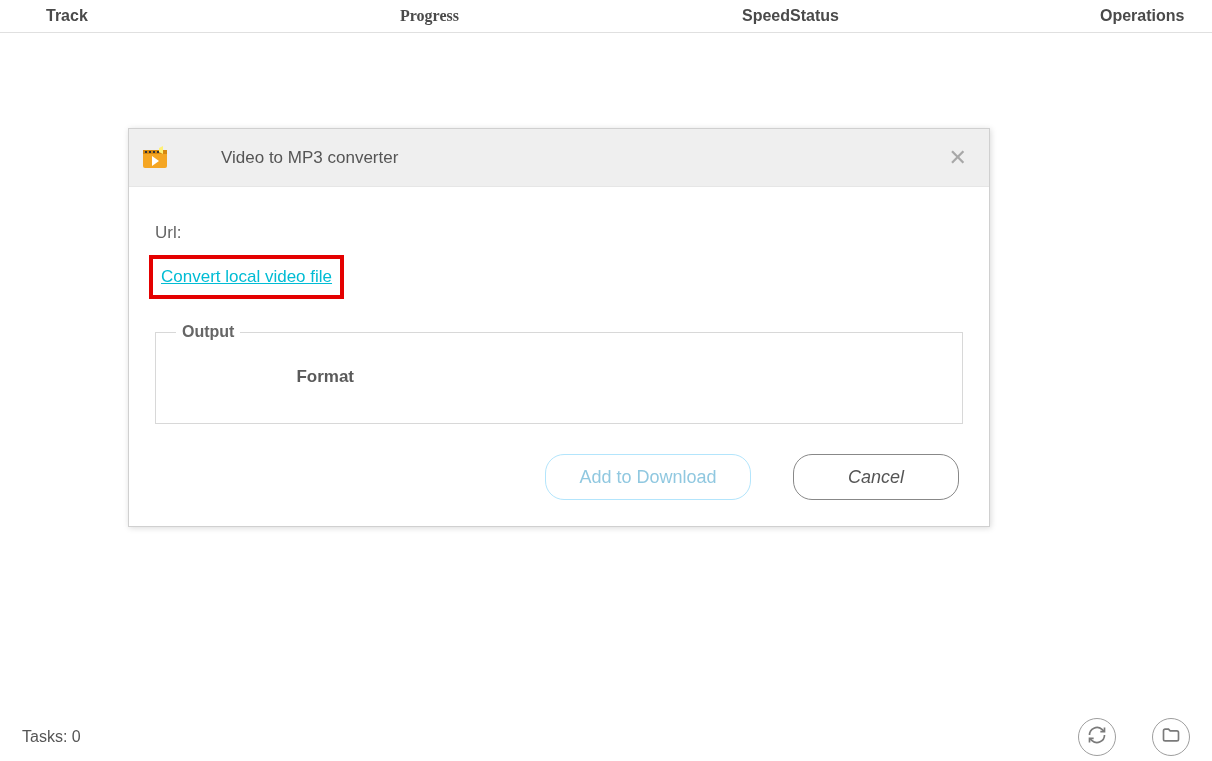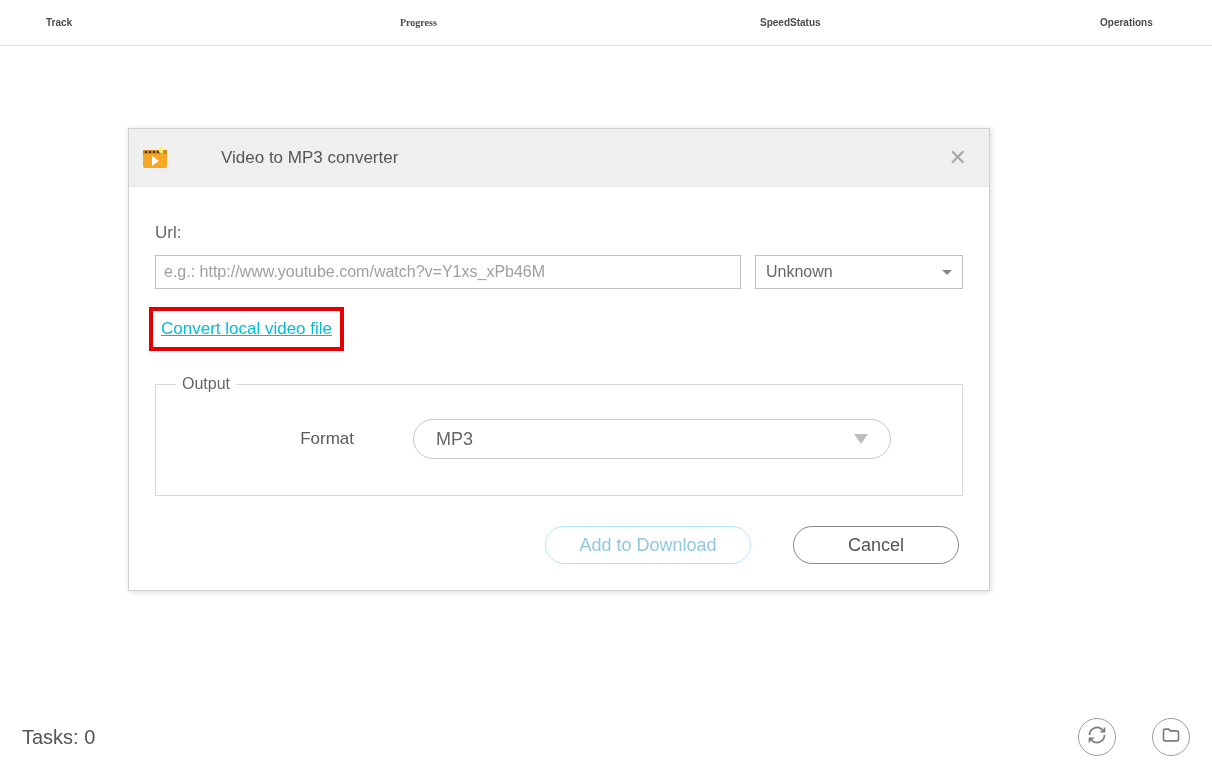--- a/index.html
+++ b/index.html
@@ -10,26 +10,26 @@
     body {
       font-family: -apple-system, BlinkMacSystemFont, "Segoe UI", Arial, sans-serif;
       background: #ffffff;
       width: 1212px;
       height: 761px;
       position: relative;
       overflow: hidden;
     }
     .table-header {
       display: flex;
-      height: 46px;
+      height: 33px;
       border-bottom: 1px solid #e0e0e0;
       align-items: center;
       font-weight: 600;
       color: #4a4a4a;
-      font-size: 10px;
+      font-size: 16px;
     }
     .col-track { flex: 0 0 400px; padding-left: 46px; }
     .col-progress { flex: 0 0 220px; text-align: left; font-family: Liberation Serif, serif; }
     .col-speed { flex: 0 0 170px; text-align: right; }
     .col-status { flex: 0 0 200px; text-align: left; }
     .col-operations { flex: 1; text-align: left; padding-left: 110px; }
 
     .modal {
       position: absolute;
       left: 128px;
@@ -128,20 +128,21 @@
     .link {
       color: #00bcd4;
       text-decoration: underline;
       font-size: 17px;
       cursor: pointer;
     }
     .fieldset {
       border: 1px solid #d8d8d8;
       padding: 26px 16px 36px 20px;
       margin-bottom: 30px;
+      font-weight: bold;
     }
     .legend {
       color: #666;
       font-size: 16px;
       padding: 0 6px;
       margin-left: 0px;
     }
     .output-row {
       display: flex;
       align-items: center;
@@ -172,51 +173,52 @@
       background: #fff;
       cursor: pointer;
     }
     .button-row {
       display: flex;
       justify-content: flex-end;
       gap: 42px;
       padding-right: 4px;
     }
     .btn {
-      height: 38px;
+      height: 46px;
       border-radius: 19px;
       font-size: 18px;
       display: inline-flex;
       align-items: center;
       justify-content: center;
       cursor: pointer;
       background: #fff;
     }
     .btn-add {
       width: 206px;
       border: 1px solid #b3e5fc;
       color: #90c8e0;
     }
     .btn-cancel {
       width: 166px;
       border: 1px solid #888;
       color: #555;
+      font-style: italic;
     }
 
     .status-bar {
       position: absolute;
       bottom: 0;
       left: 0;
       right: 0;
       height: 48px;
       display: flex;
       align-items: center;
       padding: 0 22px;
       color: #555;
-      font-size: 20px;
+      font-size: 16px;
     }
     .status-icons {
       margin-left: auto;
       display: flex;
       gap: 36px;
     }
     .circle-btn {
       width: 38px;
       height: 38px;
       border-radius: 50%;
@@ -255,41 +257,30 @@
         <path d="M13 14 L20 19 L13 24 Z" fill="#ffffff"></path>
       </svg>
     </span>
     <span class="modal-title">Video to MP3 converter</span>
     <span class="close-icon">✕</span>
   </div>
 
   <div class="modal-body">
     <div class="field-label">Url:</div>
 
-    <div class="url-row">
-      <input type="text" class="url-input" placeholder="e.g.: http://www.youtube.com/watch?v=Y1xs_xPb46M" style="">
-      <div class="select-unknown">
-        <span>Unknown</span>
-        <span class="chevron chevron-down-sm"></span>
-      </div>
-    </div>
 
     <div class="highlight-box">
       <a class="link">Convert local video file</a>
     </div>
 
     <fieldset class="fieldset">
       <legend class="legend">Output</legend>
 
       <div class="output-row">
         <div class="output-label">Format</div>
-        <div class="pill-select">
-          <span>MP3</span>
-          <span class="chevron chevron-down-lg"></span>
-        </div>
       </div>
 
     </fieldset>
 
     <div class="button-row">
       <div class="btn btn-add">Add to Download</div>
       <div class="btn btn-cancel">Cancel</div>
     </div>
   </div>
 </div>

